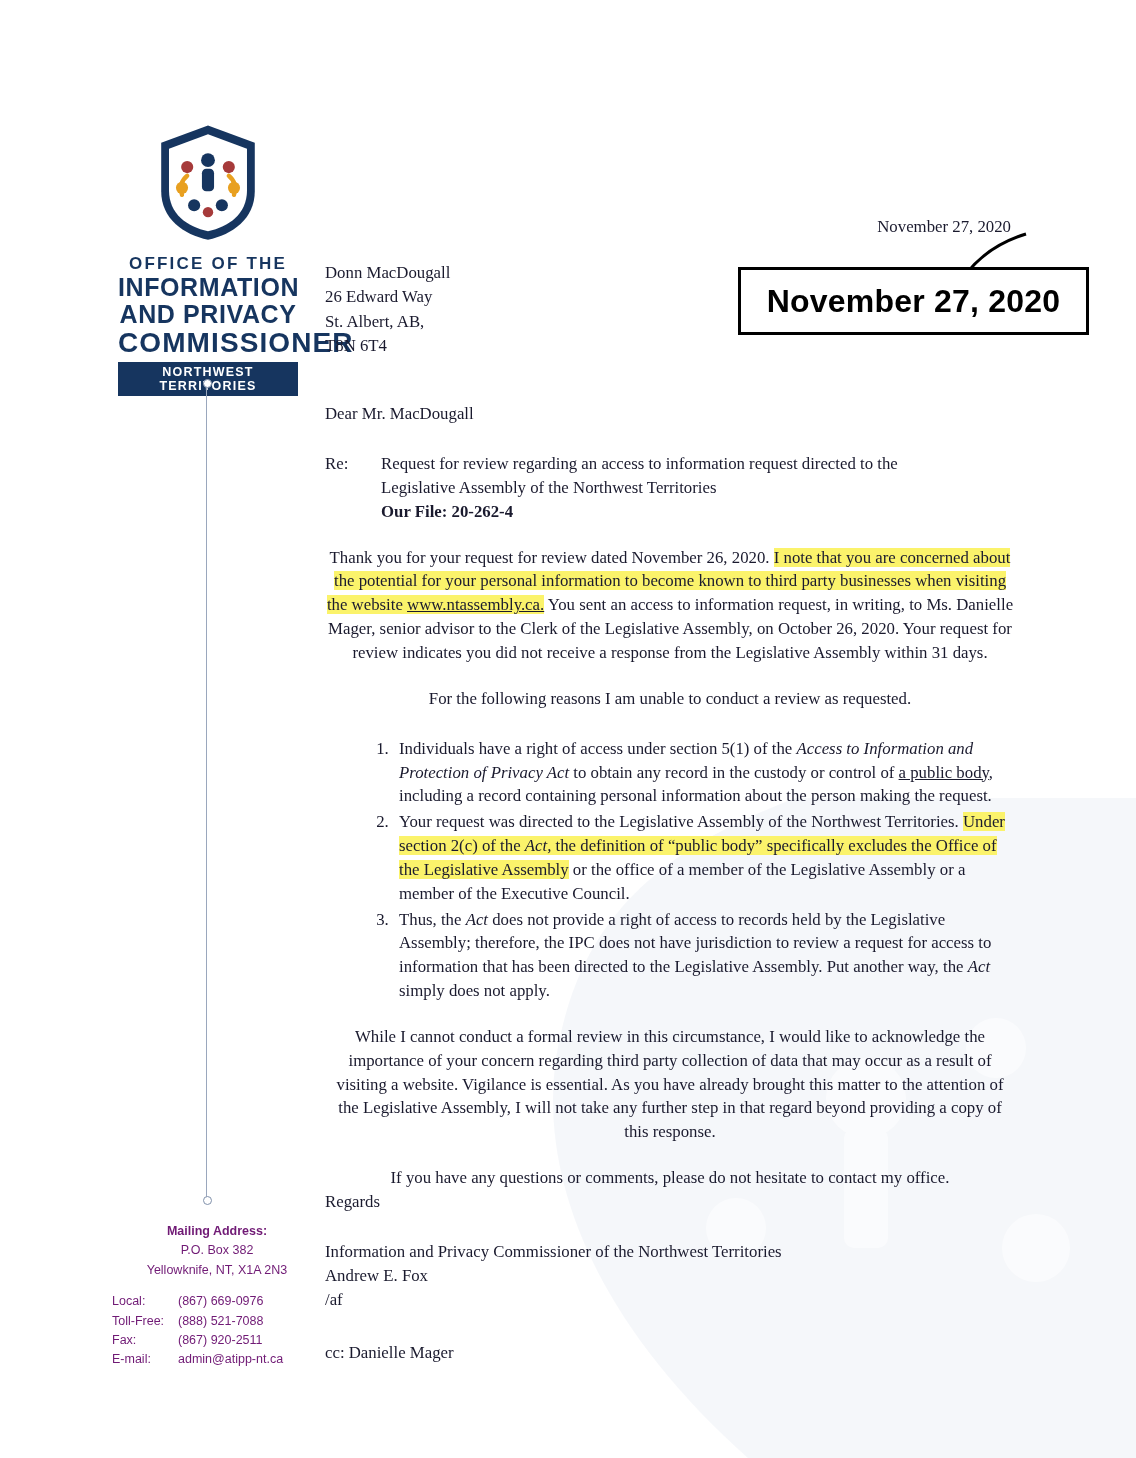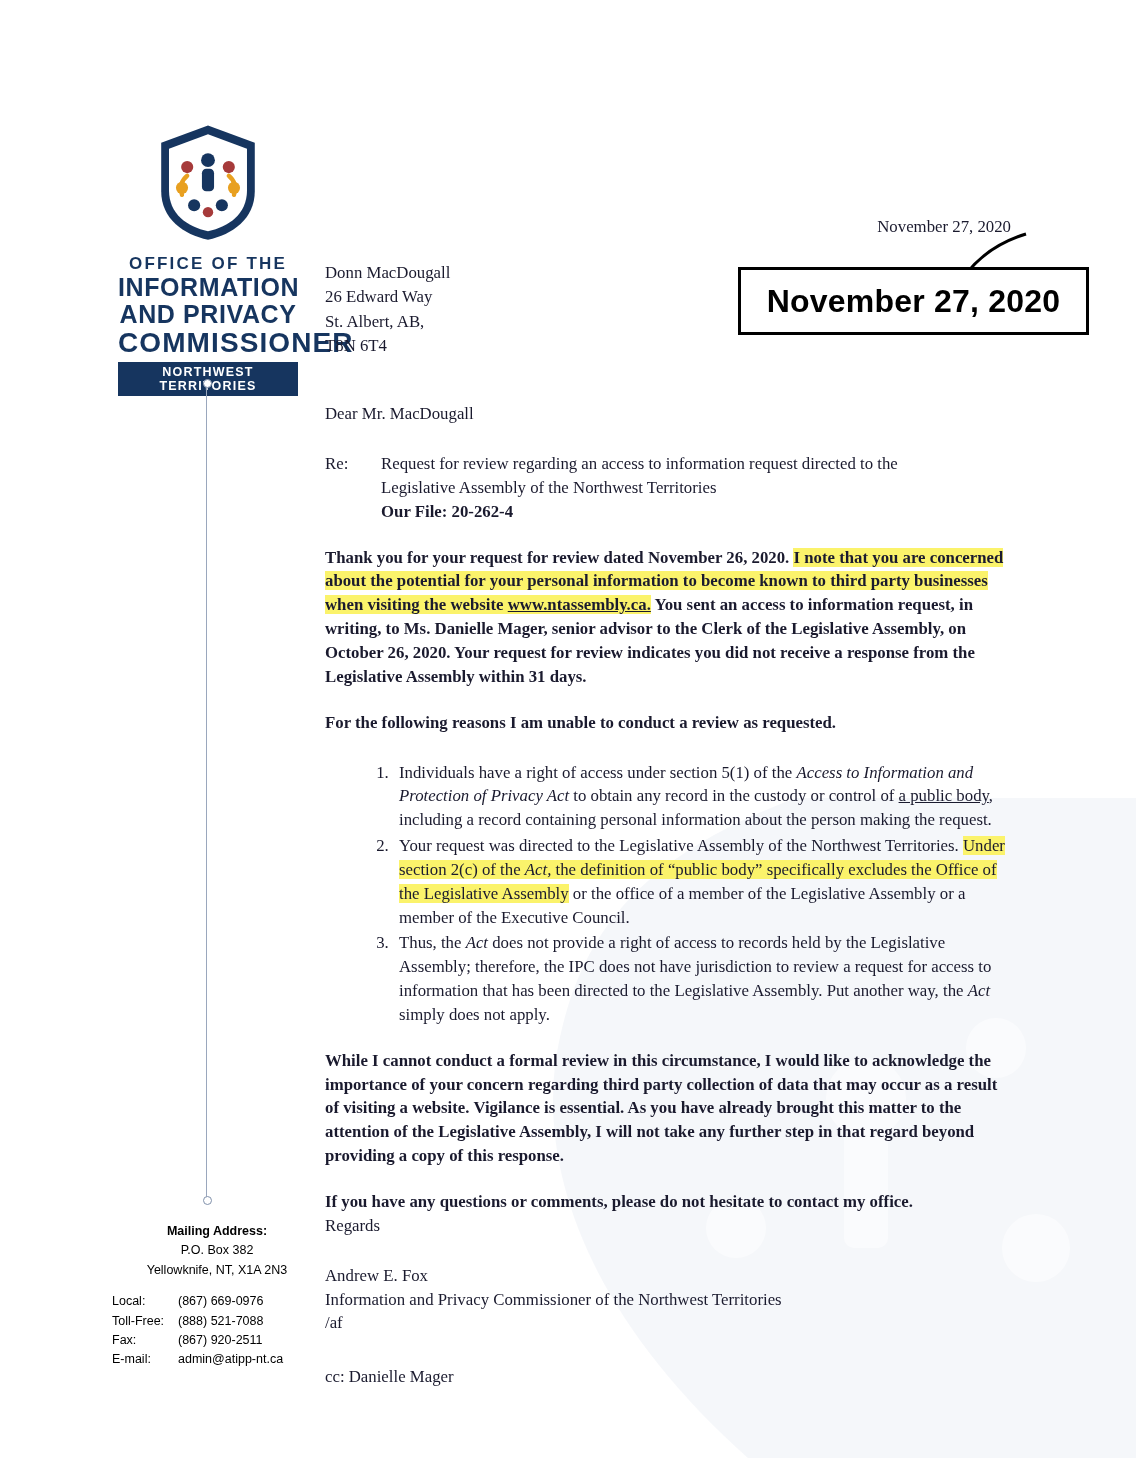--- a/index.html
+++ b/index.html
@@ -81,21 +81,21 @@
   .rule-dot.top { top: 379px; }
   .rule-dot.bot { top: 1196px; }
 
   
   .contact {
     position: absolute;
     left: 112px;
     top: 1222px;
     width: 210px;
     font-family: "Liberation Sans", sans-serif;
-    color: #000000;
+    color: #701a75;
     font-size: 12.5px;
     line-height: 1.55;
   }
   .contact .mail { text-align: center; }
   .contact .mail .bold { font-weight: bold; }
   .phones { margin-top: 12px; }
   .phones .row { display: flex; }
   .phones .lab { width: 66px; }
   .phones .val { flex: 1; }
   .phones .em { }
@@ -113,21 +113,21 @@
     text-align: right;
     margin-bottom: 22px;
     padding-right: 4px;
   }
   .addr { margin-top: 6px; line-height: 1.45; }
   .salutation { margin-top: 44px; }
   .re-block { margin-top: 26px; display: flex; }
   .re-label { width: 56px; }
   .re-text { flex: 1; }
   .re-file { font-weight: bold; }
-  p.para { margin: 22px 0 0; text-align: left; font-weight: bold; }
+  p.para { margin: 22px 0 0; text-align: center; }
   .hl { background: #fbf36b; }
   .ital { font-style: italic; }
   .ul { text-decoration: underline; }
   ol.items {
     margin: 26px 0 0 0;
     padding-left: 68px;
   }
   ol.items li { margin-bottom: 2px; padding-left: 6px; }
   .sig { margin-top: 26px; }
   .closing { }
@@ -278,22 +278,22 @@
         <span>Thus, the </span><span class="ital">Act</span><span> does not provide a right of access to records held by the Legislative Assembly; therefore, the IPC does not have jurisdiction to review a request for access to information that has been directed to the Legislative Assembly.   Put another way, the </span><span class="ital">Act</span><span> simply does not apply.</span>
       </li>
     </ol>
 
     <p class="para">While I cannot conduct a formal review in this circumstance, I would like to acknowledge the importance of your concern regarding third party collection of data that may occur as a result of visiting a website.  Vigilance is essential.  As you have already brought this matter to the attention of the Legislative Assembly, I will not take any further step in that regard beyond providing a copy of this response.</p>
     <p class="para">If you have any questions or comments, please do not hesitate to contact my office.</p>
 
     <div class="closing">Regards</div>
 
     <div class="sig">
+      <div>Information and Privacy Commissioner of the Northwest Territories</div>
       <div>Andrew E. Fox</div>
-      <div>Information and Privacy Commissioner of the Northwest Territories</div>
       <div>/af</div>
     </div>
 
     <div class="cc">cc:  Danielle Mager</div>
   </div>
 
   <svg class="callout-leader" viewBox="0 0 130 44" xmlns="http://www.w3.org/2000/svg">
     <path d="M126 2 C100 10 80 24 66 42" stroke="#000" stroke-width="3" fill="none"></path>
   </svg>
 

